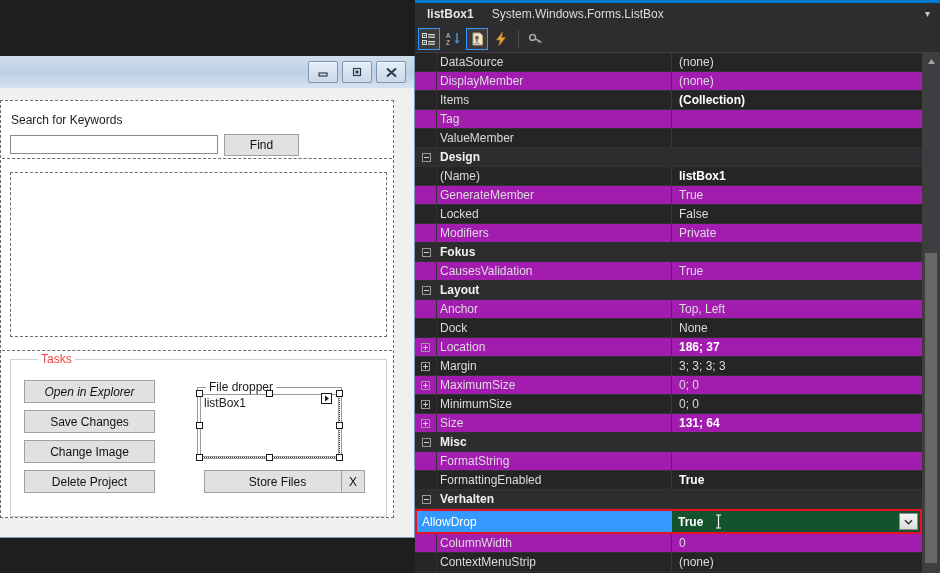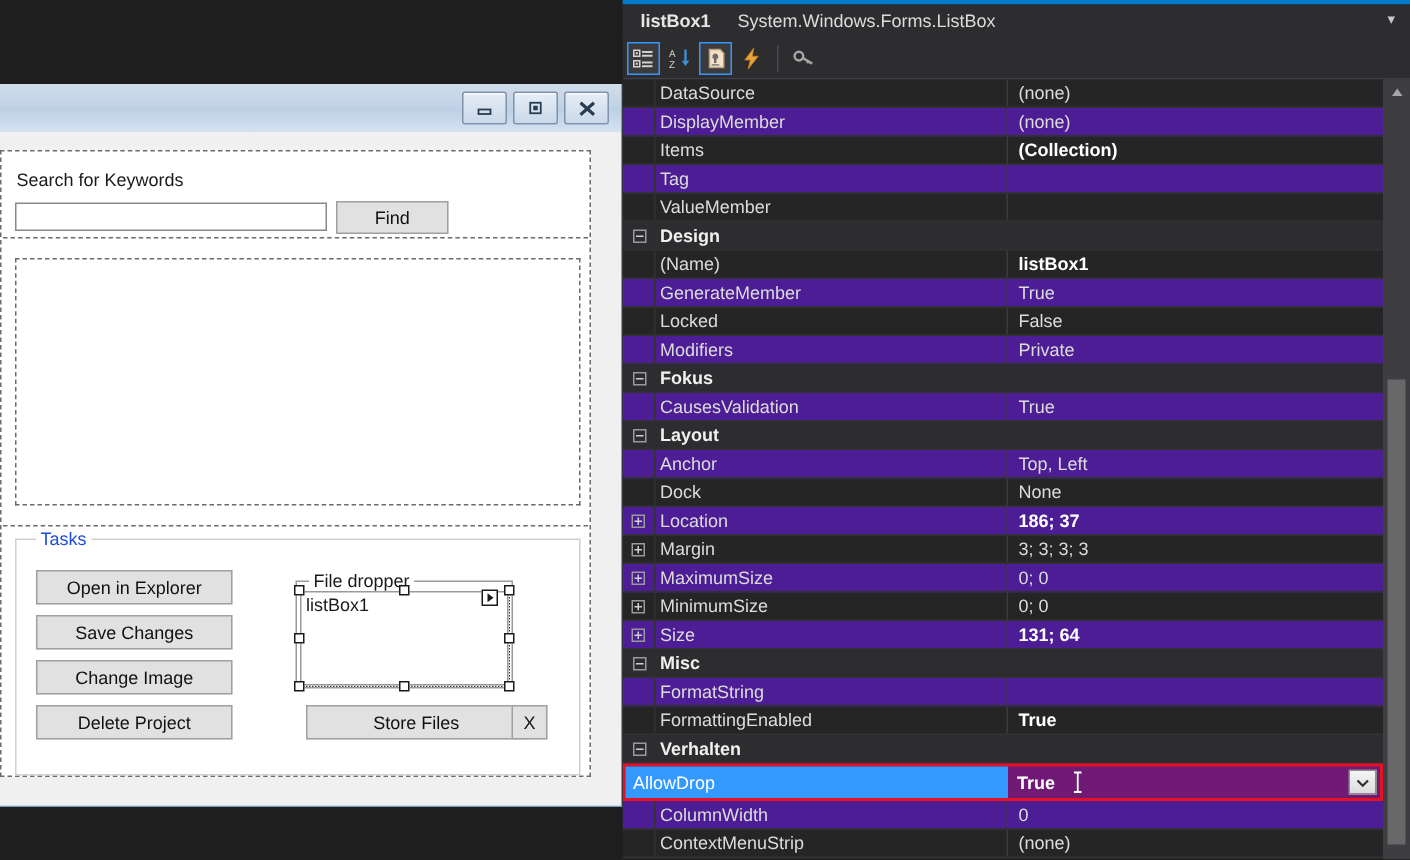--- a/index.html
+++ b/index.html
@@ -73,22 +73,22 @@
   
   #tasks-group{
     position:absolute;left:8px;top:8px;width:377px;height:158px;
     border:1px solid #d0d0d0;box-sizing:border-box;
   }
   #tasks-wrap{
     position:absolute;left:1px;top:249px;right:1px;bottom:1px;
     border-top:1px dashed #6b6b6b;
   }
   #tasks-legend{
-    position:absolute;left:13px;top:-8px;background:#fff;padding:0 3px;
-    font-size:12px;color:#1d4ed8;
+    position:absolute;left:27px;top:-8px;background:#fff;padding:0 3px;
+    font-size:12px;color:#ef4444;
   }
   .task-btn{
     position:absolute;left:13px;width:131px;height:23px;
     background:#e1e1e1;border:1px solid #a0a0a0;box-sizing:border-box;
     font-family:inherit;font-size:12px;color:#111;
     display:flex;align-items:center;justify-content:center;cursor:default;
   }
   
   #dropper-group{
     position:absolute;left:186px;top:27px;width:145px;height:72px;
@@ -173,21 +173,21 @@
     width:1px;height:18px;background:#4a4a4f;margin:0 6px 0 4px;
   }
   #grid{
     position:absolute;left:0;top:53px;width:507px;height:520px;
     overflow:hidden;background:#252526;
   }
   .row{
     position:relative;height:19px;display:flex;
     border-bottom:1px solid #323233;box-sizing:border-box;
   }
-  .row.alt{background:#4c1d95;}
+  .row.alt{background:#a21caf;}
   .row.cat{background:#2d2d30;}
   .row-gutter{
     width:22px;height:100%;flex:0 0 22px;display:flex;
     align-items:center;justify-content:center;
     border-right:1px solid #323233;box-sizing:border-box;
   }
   .row.cat .row-gutter{border-right:none;}
   .expander{
     width:9px;height:9px;border:1px solid #9a9a9a;box-sizing:border-box;
     position:relative;
@@ -209,21 +209,21 @@
   .cell-val{
     flex:1;padding-left:7px;font-size:12px;color:#dcdcdc;
     white-space:nowrap;overflow:hidden;height:100%;
     display:flex;align-items:center;
   }
   .cell-val.bold{font-weight:bold;color:#ffffff;}
 
   
   .row.selected{
     border:2px solid #e81123;height:25px;box-sizing:border-box;
-    background:#701a75;padding:0;
+    background:#14532d;padding:0;
   }
   .row.selected .cell-name{
     flex:0 0 255px;background:#3399ff;color:#ffffff;border-right:none;
     padding-left:5px;
   }
   .row.selected .cell-val{
     color:#ffffff;font-weight:bold;padding-left:6px;position:relative;
   }
   #dd-button{
     position:absolute;right:2px;top:2px;width:19px;height:17px;
@@ -286,21 +286,21 @@
           </div>
 
           <div id="image-panel-wrap">
             <div id="image-panel"></div>
           </div>
 
           <div id="tasks-wrap">
             <div id="tasks-group">
               <div id="tasks-legend">Tasks</div>
 
-              <div class="task-btn" style="top:20px;">Open in Explorer</div>
+              <div class="task-btn" style="top:20px;font-style:italic;">Open in Explorer</div>
               <div class="task-btn" style="top:50px;">Save Changes</div>
               <div class="task-btn" style="top:80px;">Change Image</div>
               <div class="task-btn" style="top:110px;">Delete Project</div>
 
               <div id="dropper-group">
                 <div id="dropper-legend">File dropper</div>
               </div>
 
               <div id="listbox-sel">
                 <div class="sel-dots-h" style="left:4px;top:4px;width:139px;"></div>

